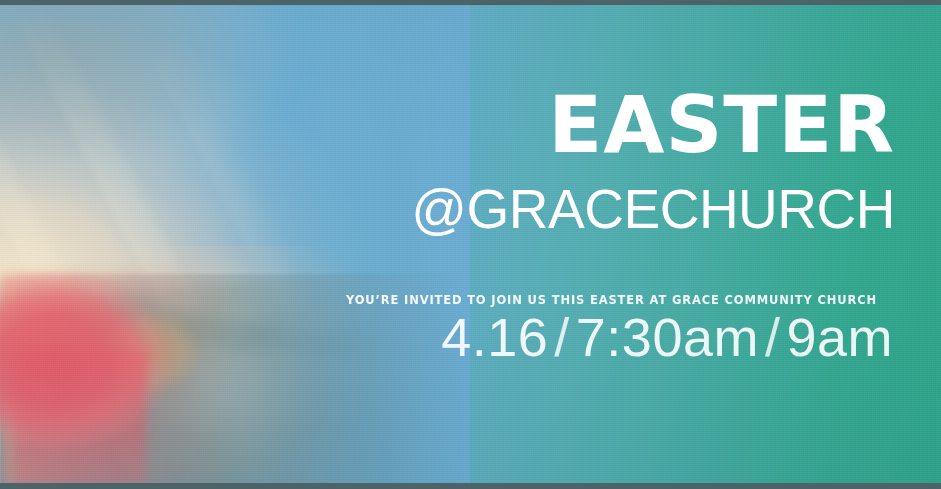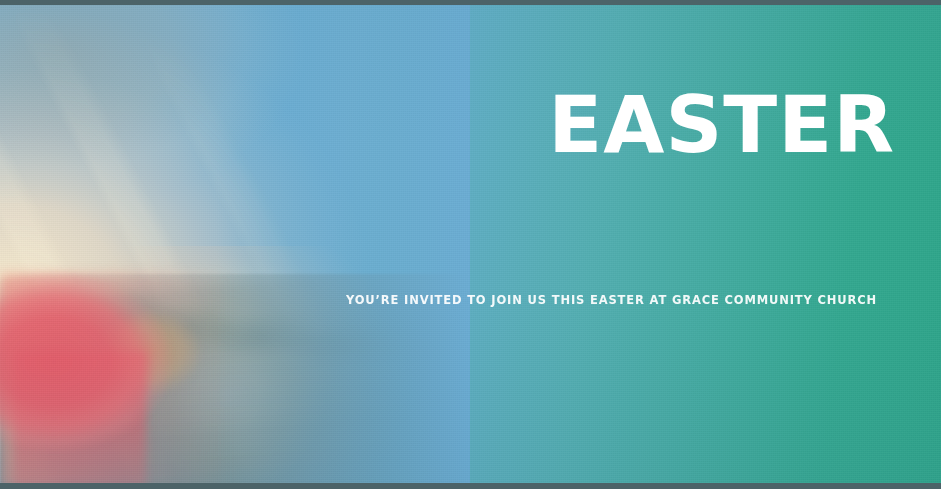--- a/index.html
+++ b/index.html
@@ -335,21 +335,23 @@
     <div class="scene-fade"></div>
   </div>
 
   <div class="bg-layer bg-vert"></div>
   <div class="bg-layer grain"></div>
 
   <div class="content">
 
     <h1 class="headline">EASTER</h1>
 
+    <h2 class="subhead">@GRACECHURCH</h2>
 
     <p class="tagline">YOU’RE INVITED TO JOIN US THIS EASTER AT GRACE COMMUNITY CHURCH</p>
 
+    <p class="datetime"><span>4.16</span><span class="sep">/</span><span>7:30am</span><span class="sep">/</span><span>9am</span></p>
   </div>
 
   <div class="edge-bar edge-top"></div>
   <div class="edge-bar edge-bottom"></div>
 
 </div>
 
 </body></html>

